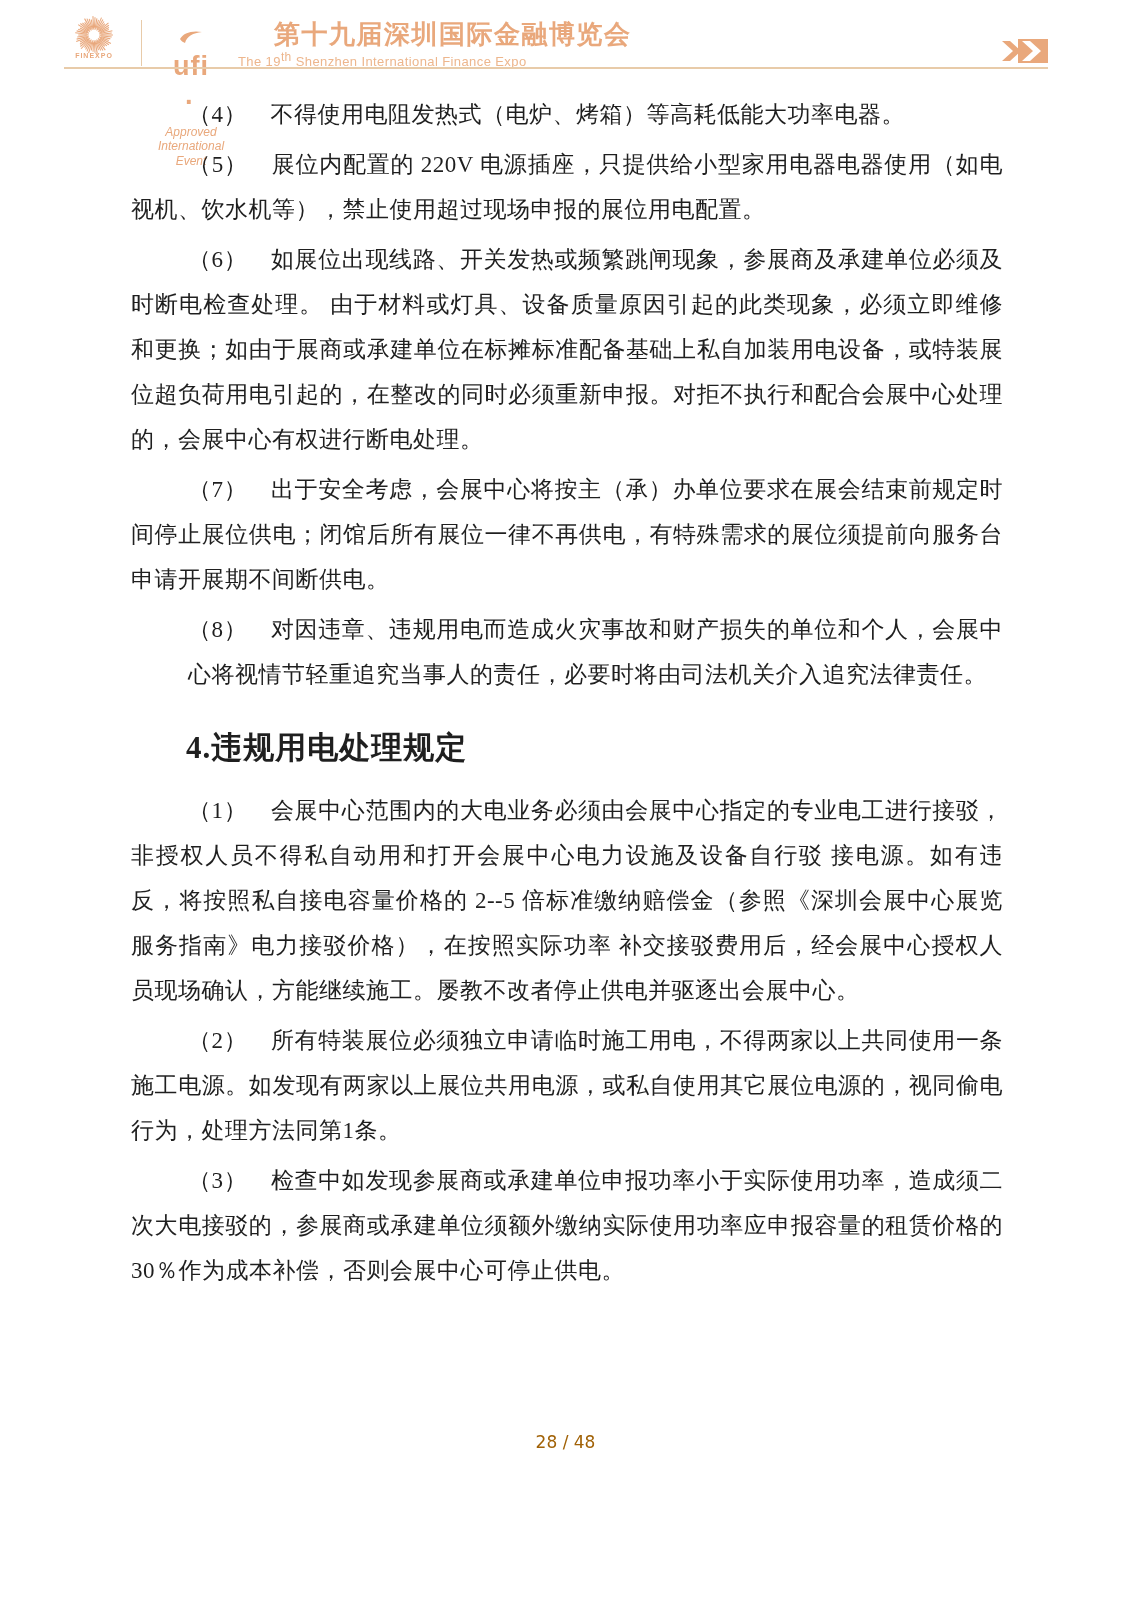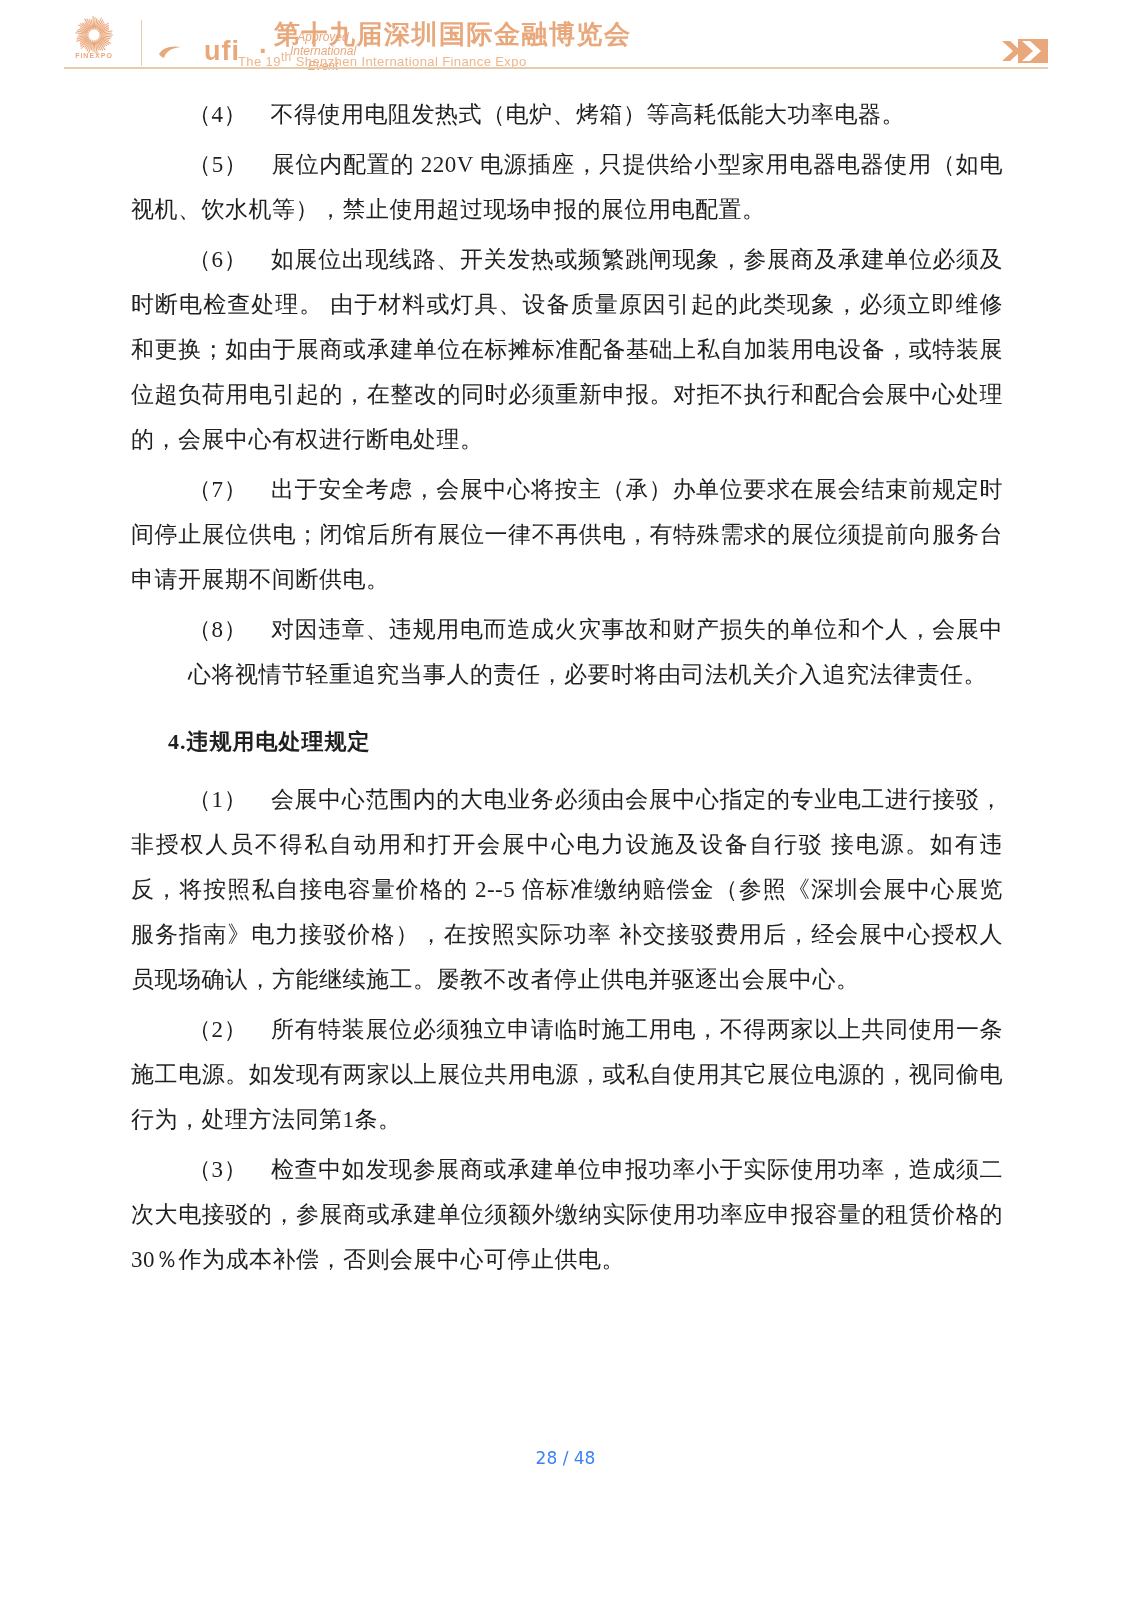--- a/index.html
+++ b/index.html
@@ -12,21 +12,21 @@
   
   .header { position:absolute; top:0; left:0; right:0; height:70px; }
   .logo-left { position:absolute; left:64px; top:14px; width:60px; text-align:center; }
   .logo-left svg { width:42px; height:42px; display:block; margin:0 auto; }
   [data-name="finexpo-sunburst-icon"] g { stroke:var(--accent,#e9a87c); stroke-width:1; }
   .logo-caption {
     display:block; margin-top:-4px; font-family:"Liberation Sans",sans-serif;
     font-weight:bold; font-size:7px; letter-spacing:1px; color:var(--accent,#e9a87c);
   }
   .v-divider { position:absolute; left:141px; top:20px; width:1px; height:46px; background:var(--divider,#e8cba9); }
-  .ufi { position:absolute; left:158px; top:30px; display:flex; align-items:center; gap:22px; color:var(--accent,#e9a87c); }
+  .ufi { position:absolute; left:158px; top:30px; display:flex; align-items:center; gap:9px; color:var(--accent,#e9a87c);flex-direction:column; }
   .ufi-swoosh svg { width:24px; height:14px; display:block; }
   .ufi-text { font-family:"Liberation Sans",sans-serif; font-weight:bold; font-size:27px; letter-spacing:1px; line-height:1; }
   .ufi-dot { font-family:"Liberation Sans",sans-serif; font-weight:bold; font-size:27px; line-height:1; margin-left:-3px; }
   .ufi-caption { font-family:"Liberation Sans",sans-serif; font-size:12px; line-height:1.2; color:var(--accent,#e9a87c); text-align:center;font-style:italic; }
   .titles { position:absolute; left:238px; top:20px; }
   .title-cn {
     font-family:"Liberation Sans","DejaVu Sans",sans-serif; font-weight:bold;
     font-size:26px; line-height:1.1; letter-spacing:1.5px; color:var(--accent,#e9a87c);margin-left:36px;
   }
   .title-en {
@@ -39,28 +39,28 @@
   .header-rule { position:absolute; left:64px; top:67px; width:984px; height:2px; background:var(--divider,#e8cba9); }
 
   
   .doc { position:absolute; left:131px; top:92px; width:872px; }
   .para {
     margin:0 0 5px 0; font-size:23px; line-height:45px; letter-spacing:0.5px;
     text-align:justify; text-indent:57px; color:var(--text,#1f1f1f);
   }
   .para-hang { margin-left:57px; text-indent:0; width:815px; }
   .section-heading {
-    margin:32px 0 22px 37px; font-size:22px; font-weight:bold; line-height:1.2;
+    margin:32px 0 22px 55px; font-size:31px; font-weight:bold; line-height:1.2;
     letter-spacing:1px; color:var(--text,#1f1f1f);
   }
 
   
   .footer {
     position:absolute; left:0; right:0; top:1432px; text-align:center;
-    font-family:"DejaVu Sans","Liberation Sans",sans-serif; font-size:17px; color:#3b82f6;margin-top:16px;
+    font-family:"DejaVu Sans","Liberation Sans",sans-serif; font-size:17px; color:#a16207;
   }
 </style>
 </head>
 <body>
 
 <div class="page" data-name="document-page">
 
   <header class="header" data-name="page-header">
 
     <div class="logo-left" data-name="finexpo-logo">

